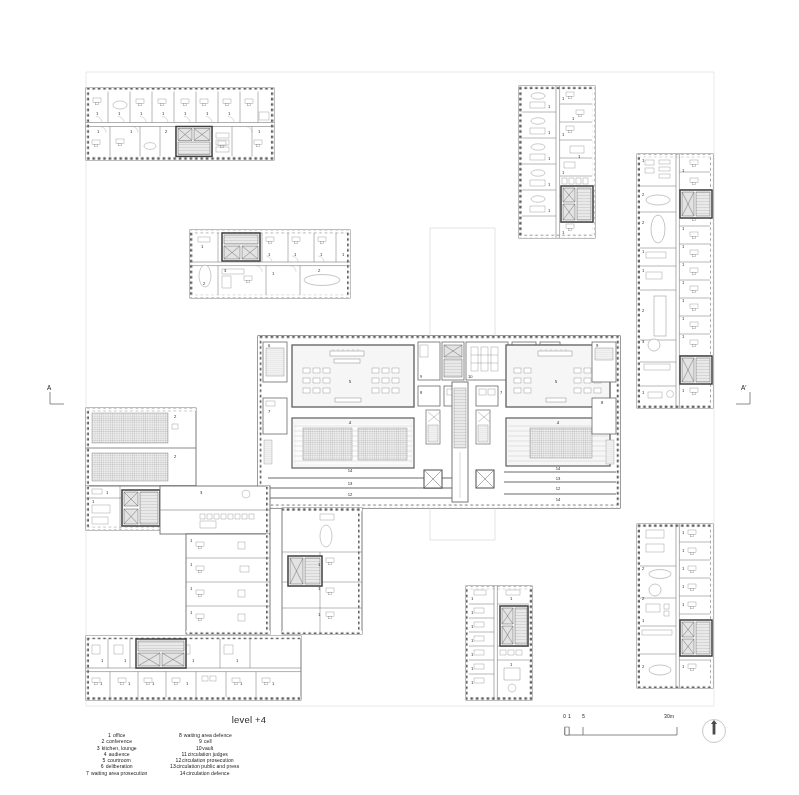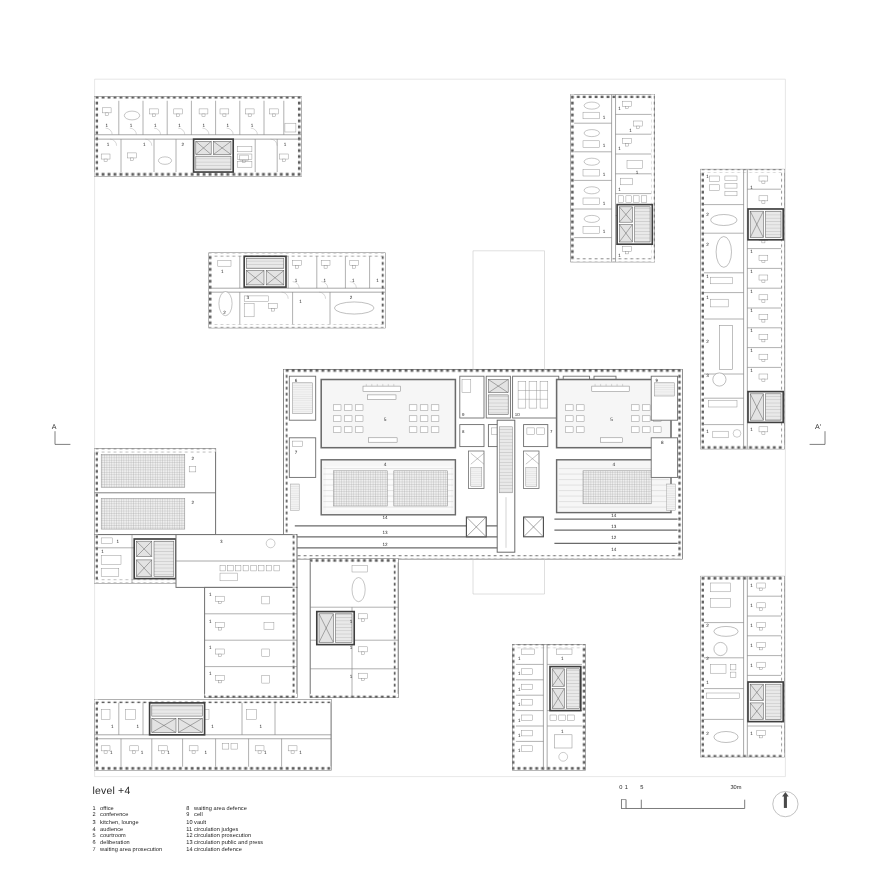--- a/index.html
+++ b/index.html
@@ -2,21 +2,21 @@
 <html><head>
 <meta charset="utf-8">
 <style>
   html,body{margin:0;padding:0;background:#ffffff;}
   body{
     width:799px;height:795px;position:relative;overflow:hidden;
     font-family:"Liberation Sans", sans-serif;
     color:#1a1a1a;
     -webkit-font-smoothing:antialiased;
   }
-  #sheet{position:absolute;inset:0;}
+  #sheet{position:absolute;inset:0;text-align:center;}
   svg{display:block;}
   .txt{font-family:"Liberation Sans", sans-serif;}
 
   
   #titleblock{
     position:absolute;left:84px;top:714px;width:330px;
   }
   #lvl{
     font-size:9.5px;letter-spacing:.2px;color:#2b2b2b;font-weight:400;
     margin:0 0 7px 0;

